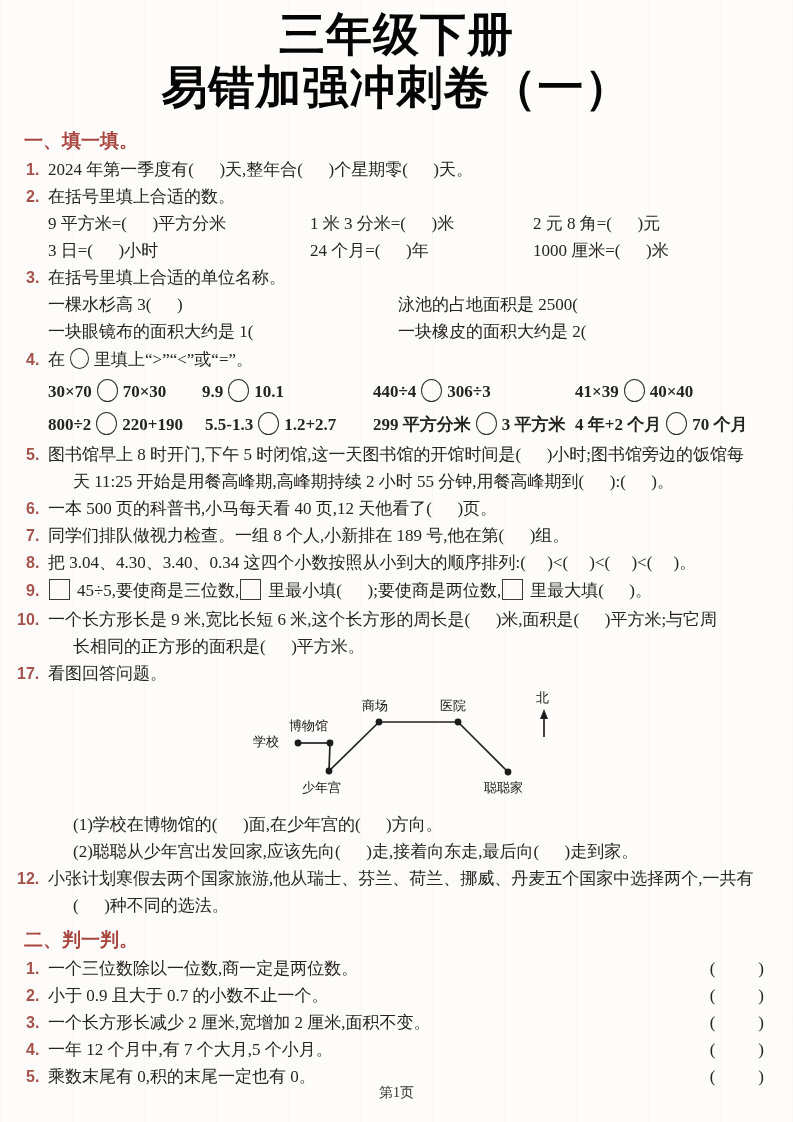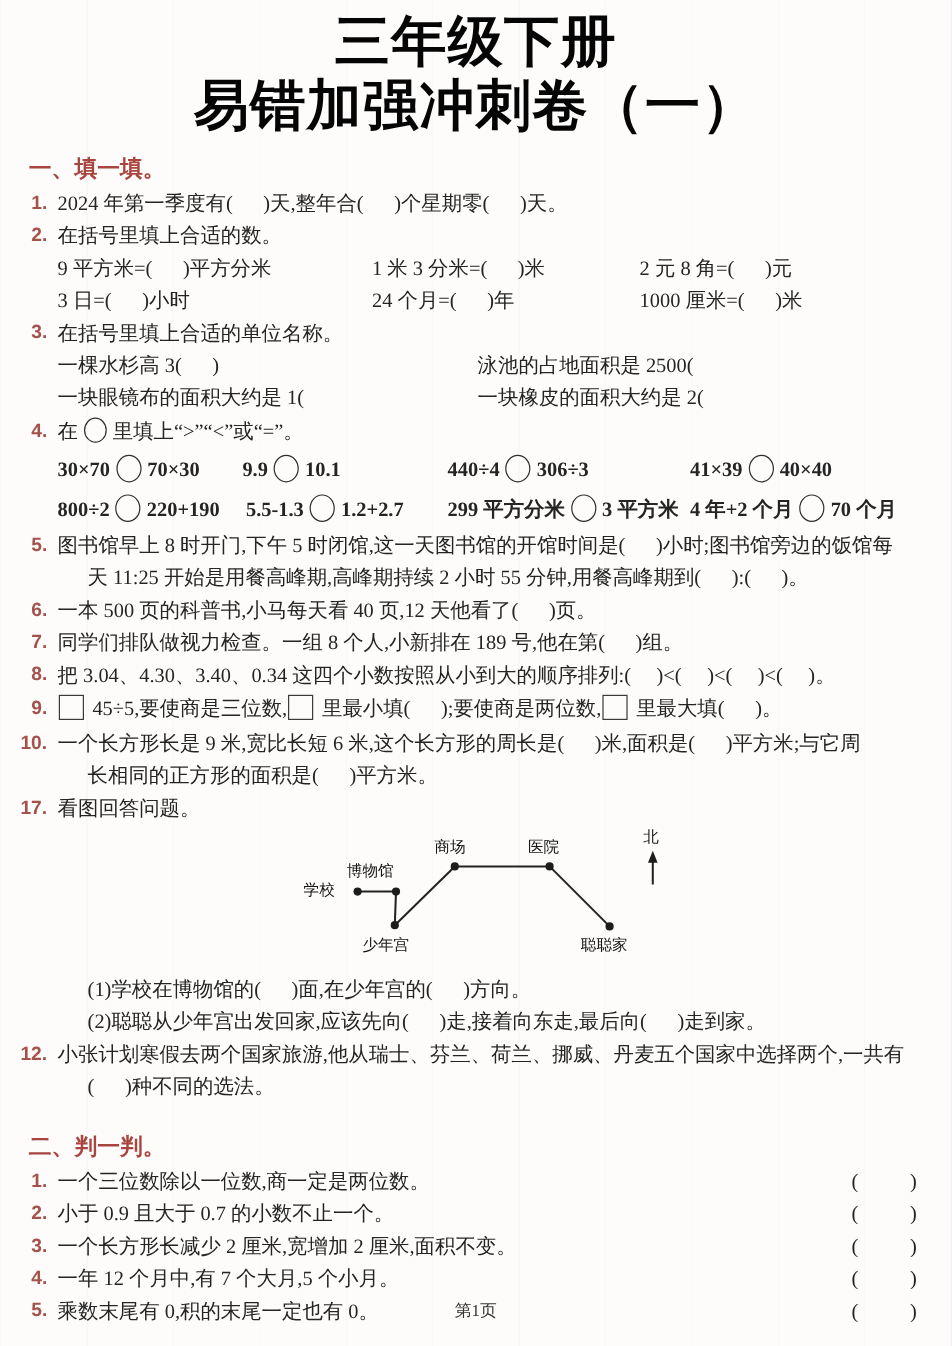--- a/index.html
+++ b/index.html
@@ -168,21 +168,21 @@
 
   <div class="cont t">(1)学校在博物馆的(      )面,在少年宫的(      )方向。</div>
   <div class="cont t">(2)聪聪从少年宫出发回家,应该先向(      )走,接着向东走,最后向(      )走到家。</div>
 
   <div class="q wide">
     <span class="qno">12.</span>
     <span class="t">小张计划寒假去两个国家旅游,他从瑞士、芬兰、荷兰、挪威、丹麦五个国家中选择两个,一共有</span>
   </div>
   <div class="cont t">(      )种不同的选法。</div>
 
-  <div class="sec-head" style="margin-top:24px">二、判一判。</div>
+  <div class="sec-head" style="margin-top:8px">二、判一判。</div>
 
   <div class="judge">
     <span><span class="qno">1.</span><span class="t">一个三位数除以一位数,商一定是两位数。</span></span>
     <span class="blank t">(        )</span>
   </div>
   <div class="judge">
     <span><span class="qno">2.</span><span class="t">小于 0.9 且大于 0.7 的小数不止一个。</span></span>
     <span class="blank t">(        )</span>
   </div>
   <div class="judge">

